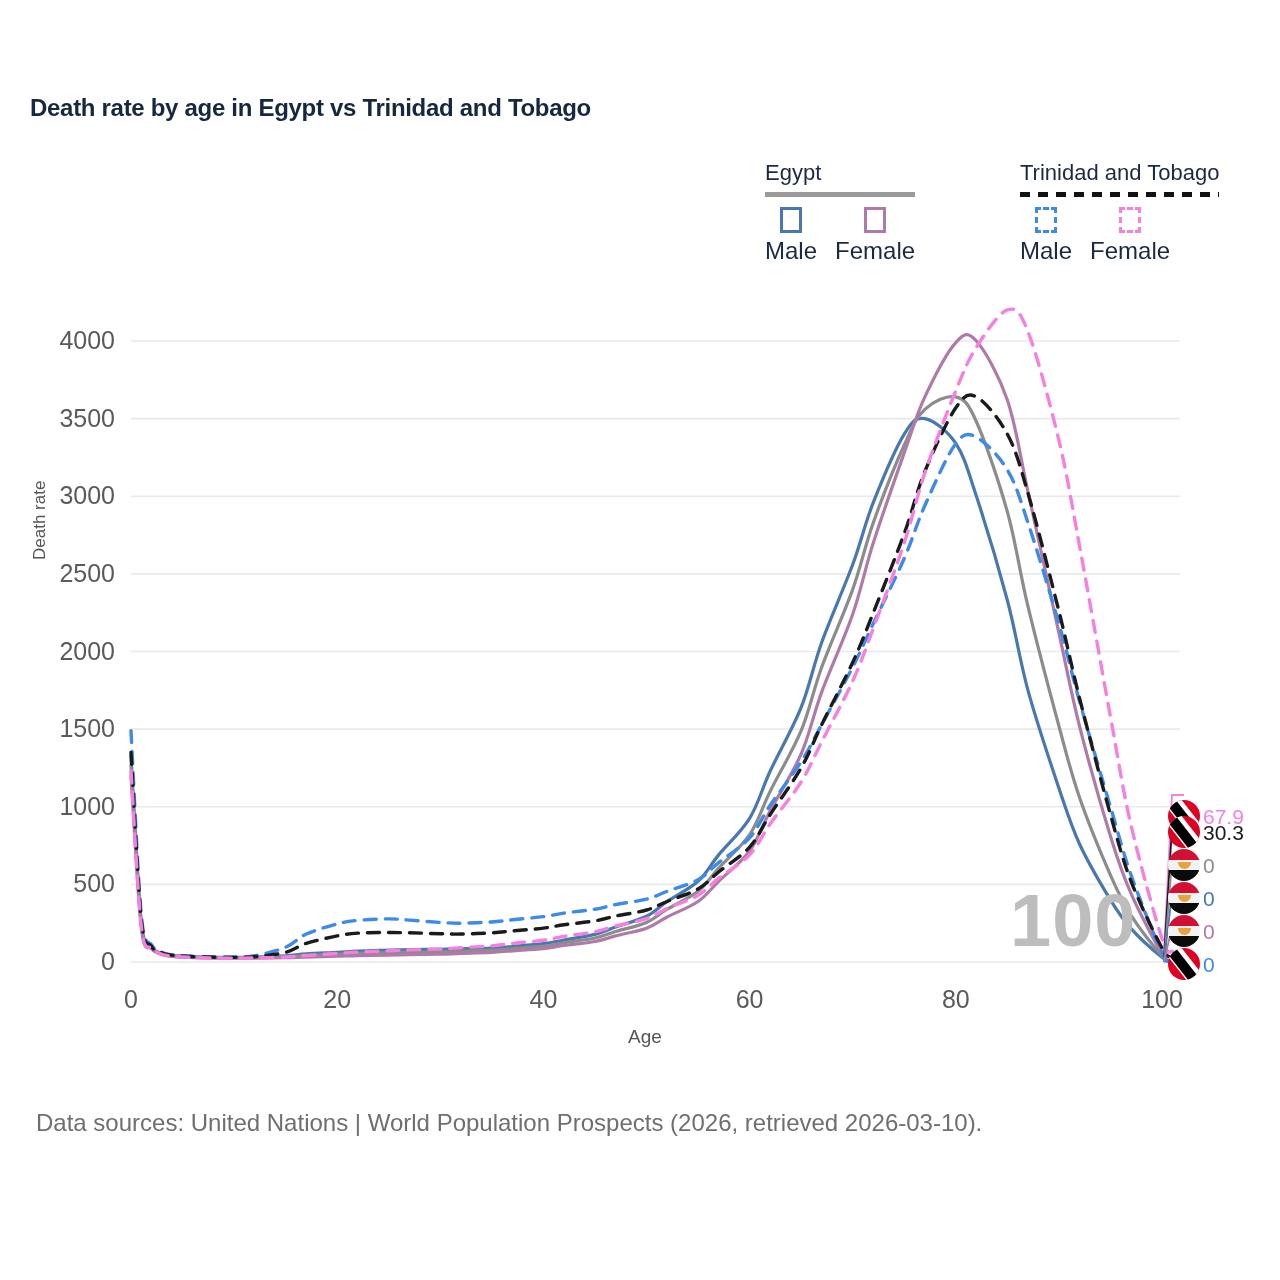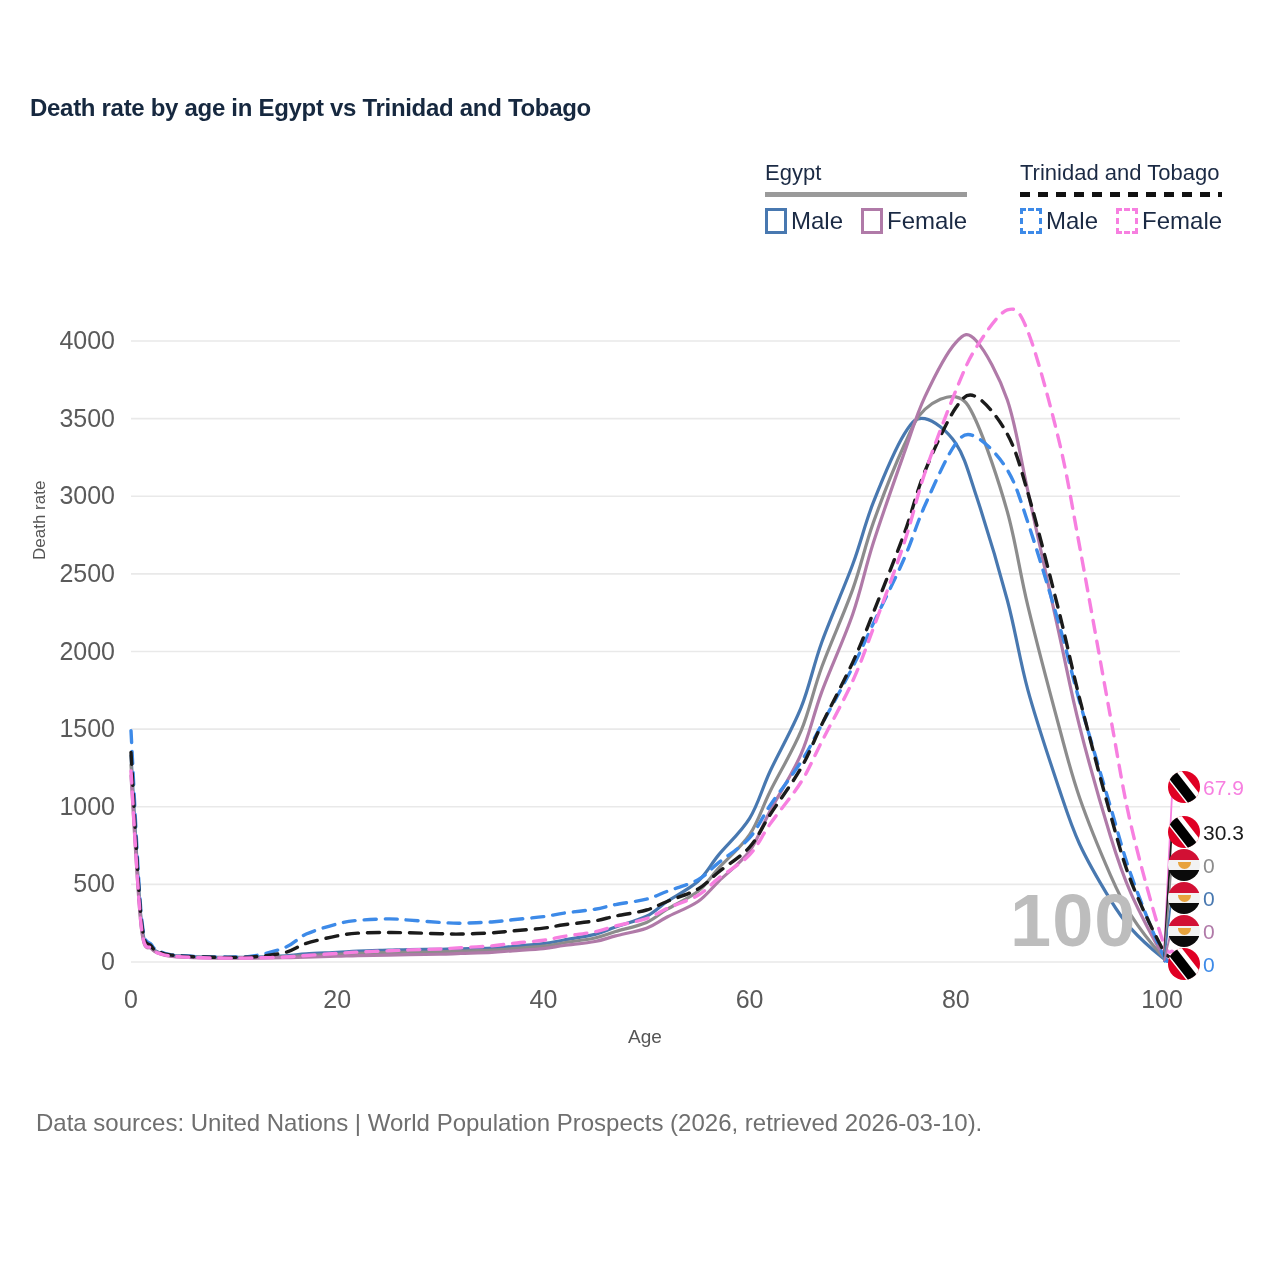--- a/index.html
+++ b/index.html
@@ -66,20 +66,21 @@
     gap: 18px;
     margin-top: 10px;
   }
   .legend-item {
     display: flex;
     align-items: center;
     gap: 4px;
     font-size: 24px;
     color: #1b2a44;
     white-space: nowrap;
+    flex-direction: column;
   }
   .swatch {
     width: 22px;
     height: 26px;
     box-sizing: border-box;
     background: #fff;
   }
   .swatch.eg-male   { border: 3px solid #4878b0; }
   .swatch.eg-female { border: 3px solid #b07aa8; }
   .swatch.tt-male   { border: 3px dashed #3d8ae8; }
@@ -277,21 +278,21 @@
         <path d="M1164,962.0 L1172,894 L1184,894" fill="none" stroke="#4878b0" stroke-width="1.8"></path>
         <path d="M1164,962.0 L1172,927 L1184,927" fill="none" stroke="#b07aa8" stroke-width="1.8"></path>
         <path d="M1164,962.0 L1172,960 L1184,960" fill="none" stroke="#3d8ae8" stroke-width="1.8"></path>
       </svg>
     <div class="ylabel">Death rate</div>
     <div class="xlabel">Age</div>
     <div class="watermark">100</div>
   </div>
 
   <div class="endlabels" id="endlabels">
-      <div class="endrow" style="top: 0; text-align: center;">
+      <div class="endrow" style="top: 29px; text-align: center;">
         <span class="flag flag-tt"></span>
         <span class="endval" style="color: rgb(247, 127, 224);">67.9</span>
       </div>
       <div class="endrow" style="top: 45px; text-align: center;">
         <span class="flag flag-tt"></span>
         <span class="endval" style="color: rgb(27, 27, 27);">30.3</span>
       </div>
       <div class="endrow" style="top: 78px;">
         <span class="flag flag-eg"></span>
         <span class="endval" style="color: rgb(140, 140, 140);">0</span>

